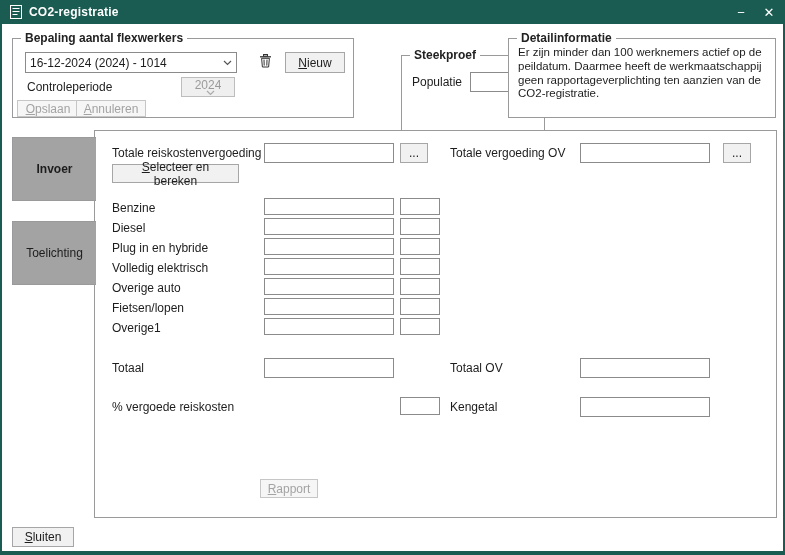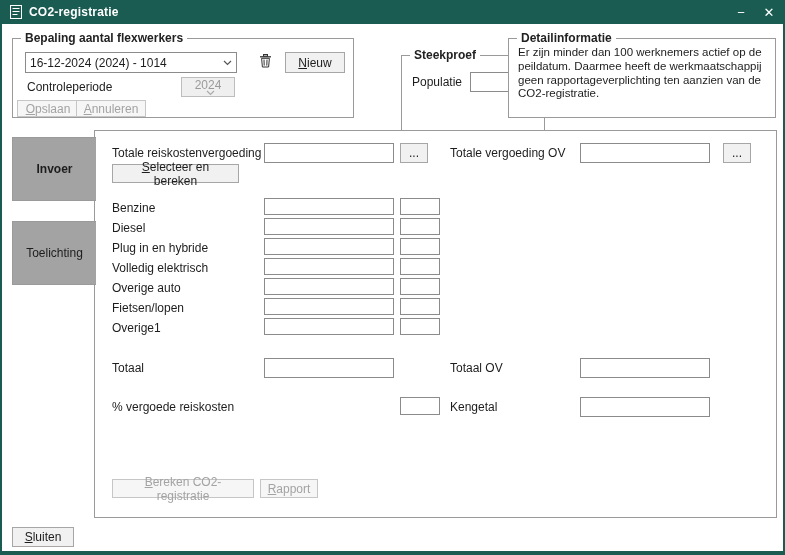--- a/index.html
+++ b/index.html
@@ -226,23 +226,20 @@
   <span class="lbl bold" style="left:110px; top:361px;">Totaal</span>
   <input type="text" class="tfield" style="left: 262px; top: 358px; width: 130px; height: 20px;">
   <span class="lbl" style="left:448px; top:361px;">Totaal OV</span>
   <input type="text" class="tfield" style="left: 578px; top: 358px; width: 130px; height: 20px;">
 
   <span class="lbl" style="left:110px; top:400px;">% vergoede reiskosten</span>
   <input type="text" class="tfield" style="left: 398px; top: 397px; width: 40px; height: 18px;">
   <span class="lbl" style="left:448px; top:400px;">Kengetal</span>
   <input type="text" class="tfield" style="left: 578px; top: 397px; width: 130px; height: 20px;">
 
-  <button class="btn disabled" style="left:110px; top:479px; width:142px; height:19px;">
-    <span class="mn">Bereken CO2-registratie</span>
-  </button>
   <button class="btn disabled" style="left:258px; top:479px; width:58px; height:19px;">
     <span class="mn">Rapport</span>
   </button>
 
   <button class="btn" style="left:10px; top:527px; width:62px; height:20px;">
     <span class="mn">Sluiten</span>
   </button>
 
 </div>
 

